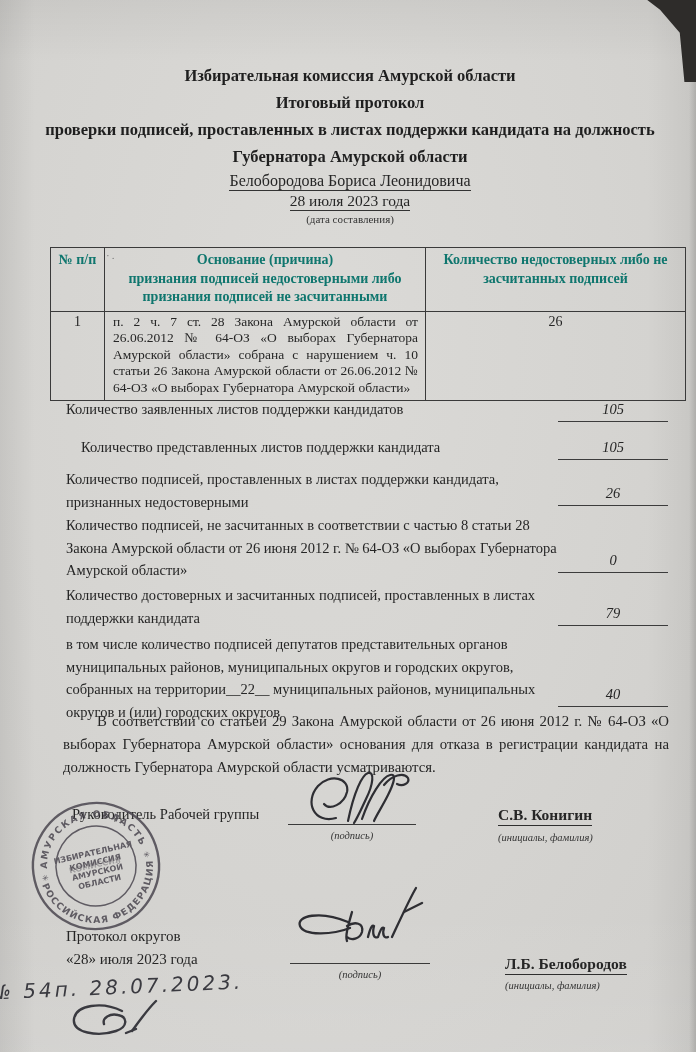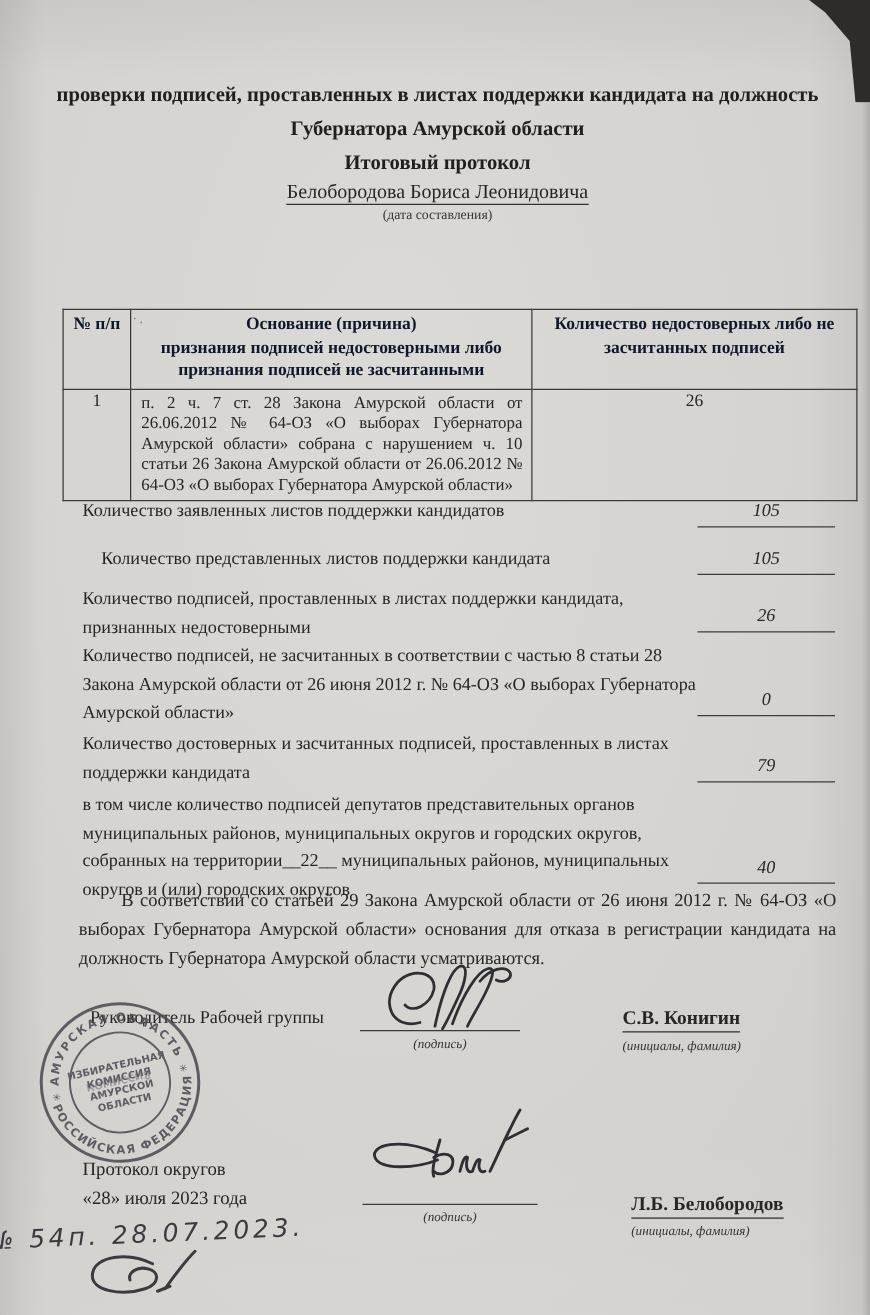--- a/index.html
+++ b/index.html
@@ -33,21 +33,21 @@
 
   
   table.main-table{
     position:absolute;top:247px;left:50px;width:608px;
     border-collapse:collapse;table-layout:fixed;
   }
   table.main-table td{border:1.6px solid #3a3a3a;vertical-align:top;}
   .c-num{width:45px;}
   .c-reason{width:312px;}
   .c-count{width:251px;}
-  .th-cell{font-weight:bold;font-size:14px;line-height:18.5px;text-align:center;padding:3px 4px 4px;color:#0f172a;}
+  .th-cell{font-weight:bold;font-size:14px;line-height:18.5px;text-align:center;padding:3px 4px 4px;color:#0f766e;}
   .td-num{text-align:center;font-size:14px;padding-top:2px;height:85px;}
   .td-reason{font-size:13.5px;line-height:16.6px;text-align:justify;padding:2px 7px 2px 8px;}
   .td-count{text-align:center;font-size:14px;padding-top:2px;}
   .smudge{position:absolute;top:249px;left:106px;font-size:11px;color:#777;letter-spacing:2px;}
 
   
   .t-label{position:absolute;left:66px;width:506px;font-size:14.5px;line-height:22.5px;}
   .t-value{
     position:absolute;left:558px;width:110px;text-align:center;
     font-size:14.5px;line-height:18px;padding-bottom:3px;
@@ -97,23 +97,25 @@
   }
 </style>
 </head>
 <body>
 
 <div class="paper"></div>
 <div class="right-edge-shadow"></div>
 <div class="photo-corner"></div>
 
 <div class="doc-header">
+  <div class="h-bold">Избирательная комиссия Амурской области</div>
+  <div class="h-bold">Итоговый протокол</div>
   <div class="h-bold">проверки подписей, проставленных в листах поддержки кандидата на должность Губернатора Амурской области</div>
-  <div class="h-bold">Итоговый протокол</div>
   <div class="h-candidate"><span class="uline">Белобородова Бориса Леонидовича</span></div>
+  <div class="h-date"><span class="uline">28 июля 2023 года</span></div>
   <div class="h-caption">(дата составления)</div>
 </div>
 
 <table class="main-table">
   <tbody>
       <tr>
     <td class="c-num th-cell">№ п/п</td>
     <td class="c-reason th-cell">
       <div>Основание (причина)</div>
       <div>признания подписей недостоверными либо признания подписей не засчитанными</div>

